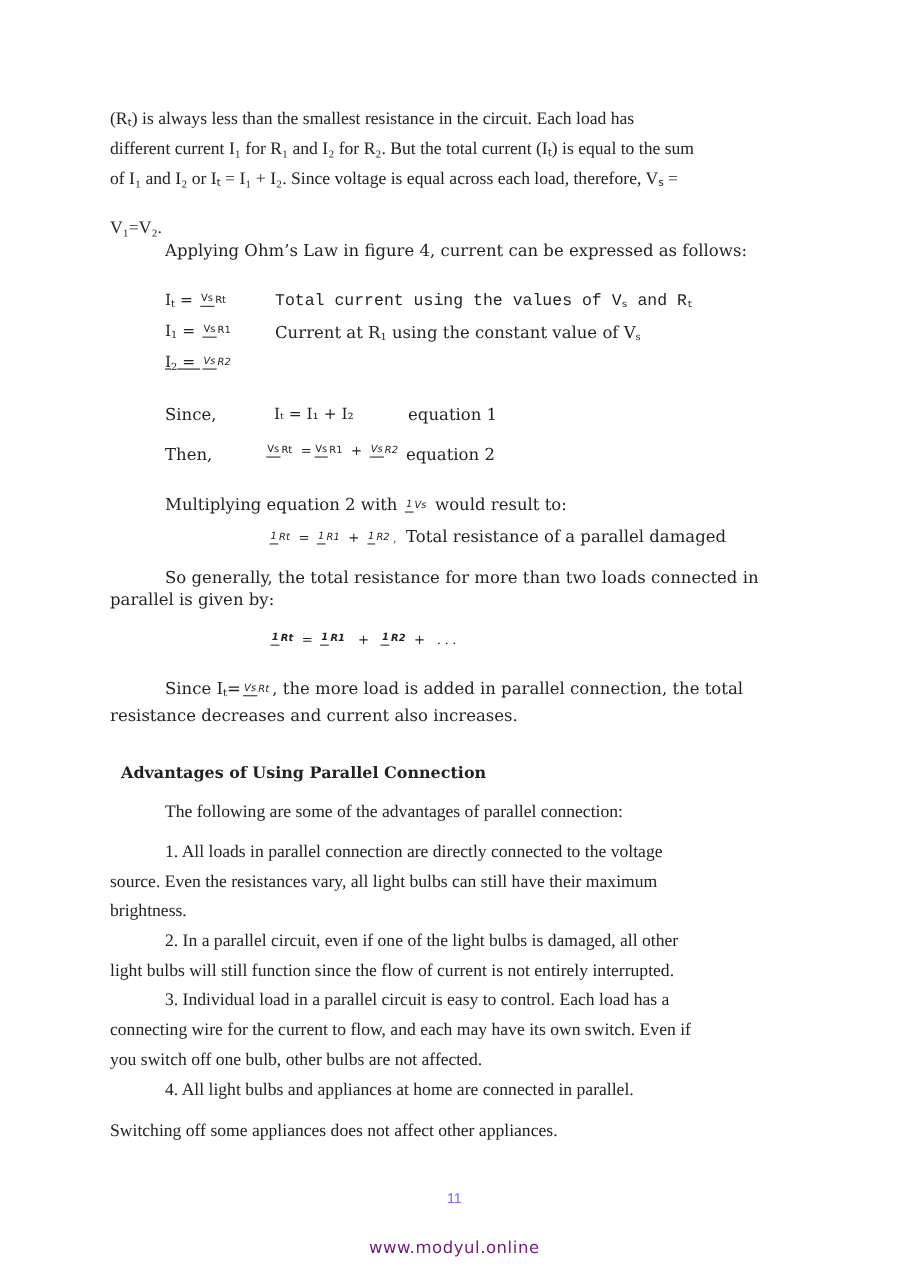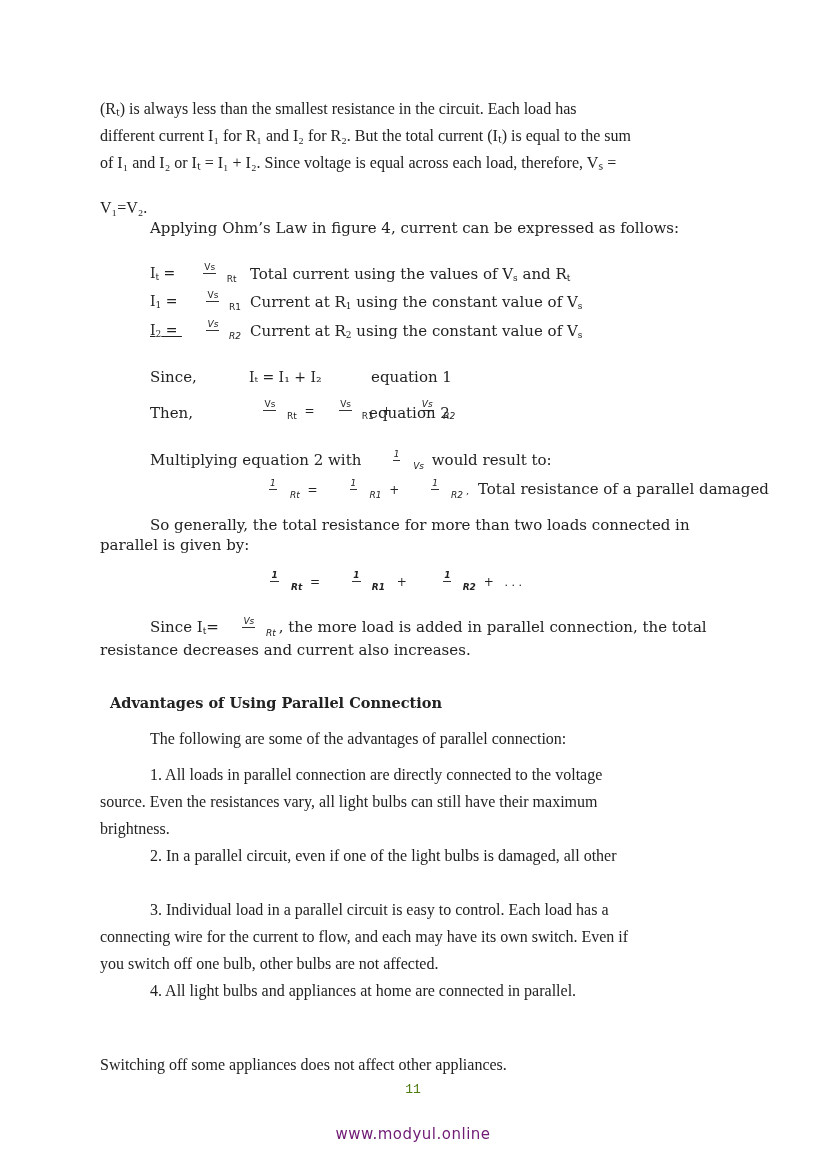--- a/index.html
+++ b/index.html
@@ -2,29 +2,29 @@
 <html><head>
 <meta charset="utf-8">
 <style>
   html, body { margin:0; padding:0; background:#ffffff; }
   body { width:826px; height:1169px; position:relative; overflow:hidden;
          font-family:"DejaVu Serif", "Liberation Serif", serif; color:#222; }
   .page { position:absolute; left:0; top:0; width:826px; height:1169px; }
   .line { position:absolute; font-size:15px; white-space:nowrap; line-height:20px; }
   .sans { font-family:"Liberation Serif", serif; font-size:16px; }
   sub { font-size:9px; vertical-align:-2px; line-height:0; }
-  .frac { display:inline-flex; flex-direction:column; align-items:center; vertical-align:middle;
+  .frac { display:inline-flex; flex-direction:row; align-items:center; vertical-align:middle;
           font-family:"DejaVu Sans", sans-serif; font-size:9px; line-height:11px; margin:0 2px; }
   .frac .num { padding:0 1px; border-bottom:1px solid #333; }
-  .frac .den { padding:0 1px;margin-left:44px; }
+  .frac .den { padding:0 1px; }
   .frac.it { font-style:italic; }
   .frac.bold { font-weight:bold; }
   .heading { font-weight:bold; font-size:14.5px; }
   .pagenum { position:absolute; left:0; width:826px; text-align:center; top:1082px;
-             font-family:Liberation Mono, monospace; font-size:13px; color:#4d7c0f; }
+             font-family:Liberation Sans, sans-serif; font-size:13px; color:#8b5cf6; }
   .watermark { position:absolute; left:0; width:826px; text-align:center; top:1125px;
                font-family:"DejaVu Sans", sans-serif; font-size:15px; color:#701a75; letter-spacing:0.5px; }
   .math { font-family:"DejaVu Serif", serif; font-size:14px; }
 </style>
 </head>
 <body>
 
 <div class="page">
 
   <div class="line sans" style="left:100px; top:99px;">(Rₜ) is always less than the smallest resistance in the circuit. Each load has</div>
@@ -33,37 +33,36 @@
   <div class="line sans" style="left:100px; top:180px;margin-top:18px;">V₁=V₂.</div>
 
   <div class="line" style="left:150px; top:218px;">Applying Ohm’s Law in figure 4, current can be expressed as follows:</div>
 
   <div class="line" style="left:150px; top:262px; height:24px;">
     <span class="math"><span>I</span><sub>t</sub> = </span><span class="frac">
         <span class="num">Vs</span>
         <span class="den">Rt</span>
       </span>
   </div>
-  <div class="line" style="left:250px; top:264px;"><span>Total current using the values of V</span><sub>s</sub><span> and R</span><sub>t</sub></div>
+  <div class="line" style="left:250px; top:264px;font-family:Liberation Mono, monospace;"><span>Total current using the values of V</span><sub>s</sub><span> and R</span><sub>t</sub></div>
 
   <div class="line" style="left:150px; top:290px; height:24px;">
     <span class="math"><span>I</span><sub>1</sub> = </span><span class="frac">
         <span class="num">Vs</span>
         <span class="den">R1</span>
       </span>
   </div>
   <div class="line" style="left:250px; top:292px;"><span>Current at R</span><sub>1</sub><span> using the constant value of V</span><sub>s</sub></div>
 
   <div class="line" style="left:150px; top:319px; height:24px;text-decoration:underline;">
     <span class="math"><span>I</span><sub>2</sub> = </span><span class="frac it">
         <span class="num">Vs</span>
         <span class="den">R2</span>
       </span>
   </div>
-  <div class="line" style="left:250px; top:321px;"><span>Current at R</span><sub>2</sub><span> using the constant value of V</span><sub>s</sub></div>
 
   <div class="line" style="left:150px; top:367px;">Since,</div>
   <div class="line math" style="left:249px; top:367px;">Iₜ = I₁ + I₂</div>
   <div class="line" style="left:371px; top:367px;">equation 1</div>
 
   <div class="line" style="left:150px; top:403px;">Then,</div>
   <div class="line" style="left:240px; top:399px; height:30px;">
     <span class="frac">
         <span class="num">Vs</span>
         <span class="den">Rt</span>
@@ -136,23 +135,24 @@
   <div class="line" style="left:100px; top:640px;">resistance decreases and current also increases.</div>
 
   <div class="line heading" style="left:110px; top:693px;">Advantages of Using Parallel Connection</div>
   <div class="line sans" style="left:150px; top:729px;">The following are some of the advantages of parallel connection:</div>
 
   <div class="line sans" style="left:150px; top:765px;">1. All loads in parallel connection are directly connected to the voltage</div>
   <div class="line sans" style="left:100px; top:792px;">source. Even the resistances vary, all light bulbs can still have their maximum</div>
   <div class="line sans" style="left:100px; top:819px;">brightness.</div>
 
   <div class="line sans" style="left:150px; top:846px;">2. In a parallel circuit, even if one of the light bulbs is damaged, all other</div>
+  <div class="line sans" style="left:100px; top:873px;">light bulbs will still function since the flow of current is not entirely interrupted.</div>
 
   <div class="line sans" style="left:150px; top:900px;">3. Individual load in a parallel circuit is easy to control. Each load has a</div>
   <div class="line sans" style="left:100px; top:954px;">you switch off one bulb, other bulbs are not affected.</div>
   <div class="line sans" style="left:100px; top:927px;">connecting wire for the current to flow, and each may have its own switch. Even if</div>
 
   <div class="line sans" style="left:150px; top:981px;">4. All light bulbs and appliances at home are connected in parallel.</div>
-  <div class="line sans" style="left:100px; top:1055px;font-family:Liberation Serif, serif;">Switching off some appliances does not affect other appliances.</div>
+  <div class="line sans" style="left:100px; top:1019px;font-family:Liberation Serif, serif;">Switching off some appliances does not affect other appliances.</div>
 
   <div class="pagenum">11</div>
   <div class="watermark">www.modyul.online</div>
 </div>
 
 </body></html>

